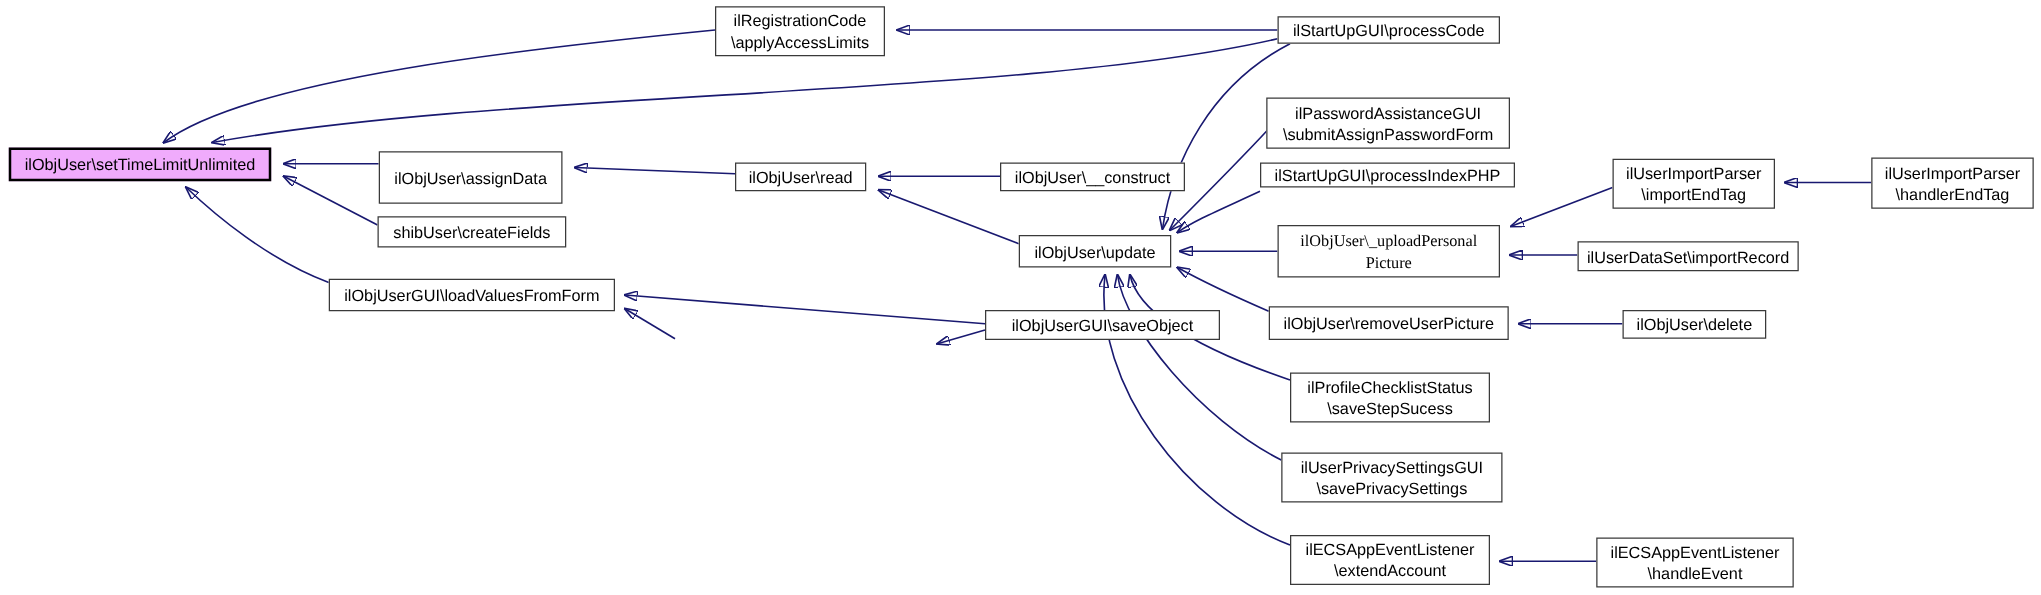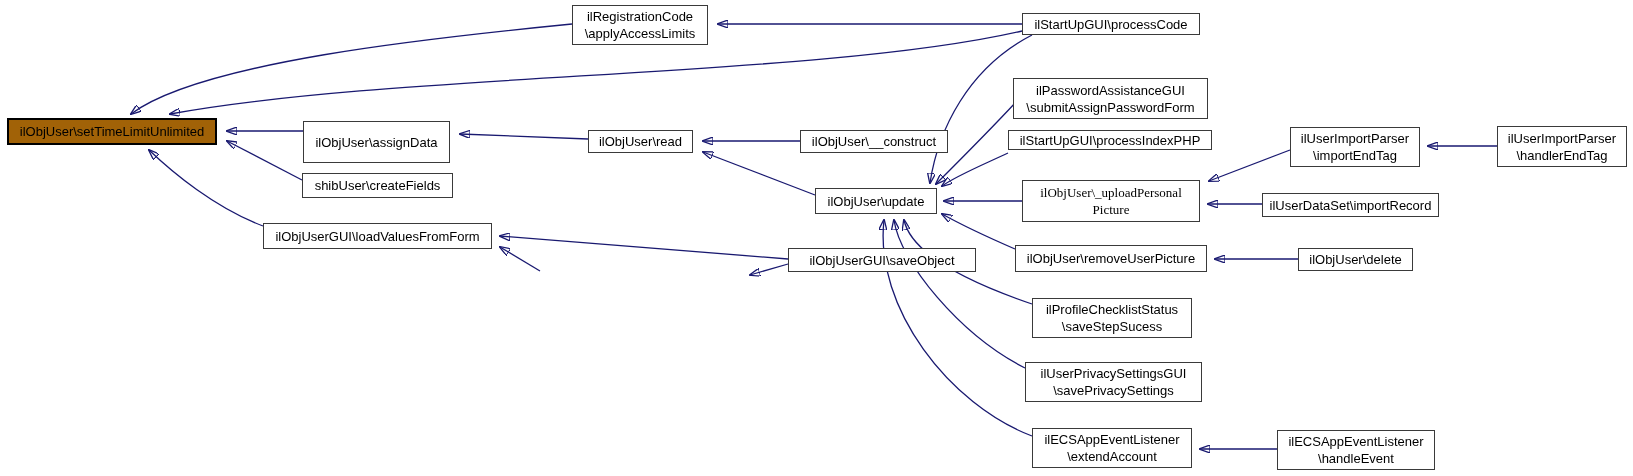--- a/index.html
+++ b/index.html
@@ -10,21 +10,21 @@
   }
   #edges { position:absolute; left:0; top:0; width:1633px; height:476px; }
   #edges path { fill:none; stroke:#191970; stroke-width:1.3px; }
   .node {
     position:absolute; box-sizing:border-box;
     background:#ffffff; border:1px solid #3a3a3a;
     display:flex; align-items:center; justify-content:center;
     text-align:center; font-size:13px; line-height:17px;
     color:#000000; white-space:pre-line; cursor:pointer;
   }
-  .node.highlight { background:#a16207; border:2px solid #000000; }
+  .node.highlight { background:#f0abfc; border:2px solid #000000; }
 </style>
 </head>
 <body>
 
 <div id="canvas">
 
   <svg id="edges" viewBox="0 0 1633 476" xmlns="http://www.w3.org/2000/svg">
     <defs>
       <marker id="ah" markerWidth="11" markerHeight="8" refX="10" refY="4" orient="auto" markerUnits="userSpaceOnUse">
         <path d="M0,0 L11,4 L0,8 z" fill="#191970" stroke="none"></path>

